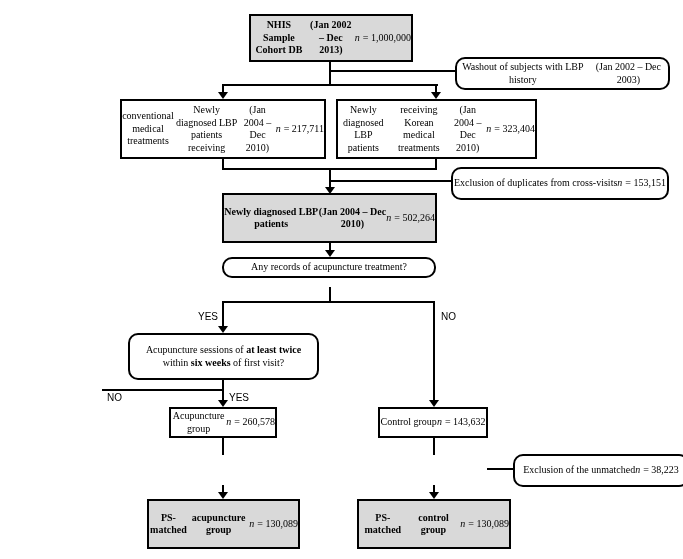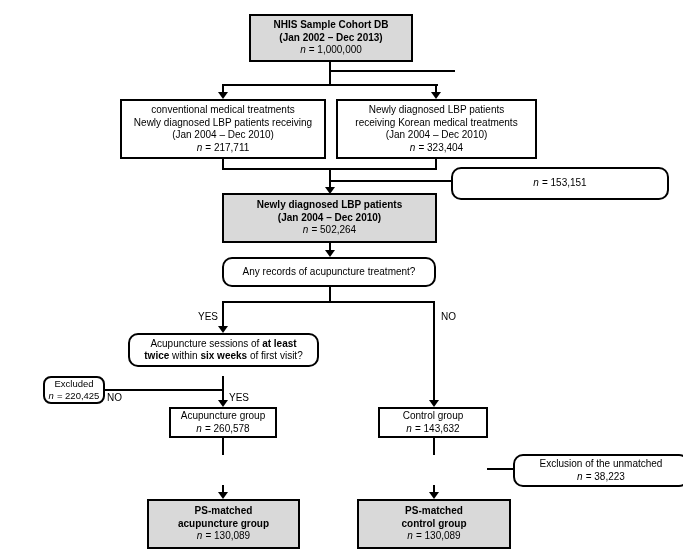--- a/index.html
+++ b/index.html
@@ -1,20 +1,20 @@
 <!DOCTYPE html>
 <html><head>
 <meta charset="utf-8">
 <style>
   html,body{margin:0;padding:0;background:#ffffff;}
   #figure{position:relative;width:683px;height:559px;background:#ffffff;
           font-family:"Liberation Sans","DejaVu Sans",sans-serif;color:#000;overflow:hidden;}
   .box{position:absolute;box-sizing:border-box;border:2px solid #000;background:#ffffff;
-       display:flex;flex-direction:column;justify-content:center;align-items:center;
-       text-align:center;font-size:10px;line-height:1.25;}
+       display:flex;flex-direction:row;justify-content:center;align-items:center;
+       text-align:center;font-size:10px;line-height:1.25;font-family:Liberation Serif, serif;}
   .gray{background:#d9d9d9;}
   .round{border-radius:10px;}
   .round-lg{border-radius:13px;}
   .b{font-weight:bold;}
   .it{font-style:italic;margin-right:3px;}
   .cnt{white-space:nowrap;}
   .hl,.vl{position:absolute;background:#000;}
   .ar{position:absolute;width:0;height:0;border-left:5px solid transparent;
       border-right:5px solid transparent;border-top:7px solid #000;}
   .lbl{position:absolute;font-size:10px;color:#000;}
@@ -68,57 +68,58 @@
   <div class="lbl" style="left:441px;top:311px">NO</div>
   <div class="lbl" style="left:107px;top:392px">NO</div>
   <div class="lbl" style="left:229px;top:392px">YES</div>
 
   <div class="box gray" style="left:249px;top:14px;width:164px;height:48px">
     <span class="b">NHIS Sample Cohort DB</span>
     <span class="b">(Jan 2002 – Dec 2013)</span>
     <span class="cnt"><span class="it">n</span><span>= 1,000,000</span></span>
   </div>
 
+  <div class="box round" style="left:455px;top:57px;width:215px;height:33px">
+    <span>Washout of subjects with LBP history</span>
+    <span>(Jan 2002 – Dec 2003)</span>
+  </div>
 
   <div class="box" style="left:120px;top:99px;width:206px;height:60px">
     <span>conventional medical treatments</span>
     <span>Newly diagnosed LBP patients receiving</span>
     <span>(Jan 2004 – Dec 2010)</span>
     <span class="cnt"><span class="it">n</span><span>= 217,711</span></span>
   </div>
 
   <div class="box" style="left:336px;top:99px;width:201px;height:60px">
     <span>Newly diagnosed LBP patients</span>
     <span>receiving Korean medical treatments</span>
     <span>(Jan 2004 – Dec 2010)</span>
     <span class="cnt"><span class="it">n</span><span>= 323,404</span></span>
   </div>
 
   <div class="box round" style="left:451px;top:167px;width:218px;height:33px">
+    <span>Exclusion of duplicates from cross-visits</span>
     <span class="cnt"><span class="it">n</span><span>= 153,151</span></span>
   </div>
 
   <div class="box gray" style="left:222px;top:193px;width:215px;height:50px">
     <span class="b">Newly diagnosed LBP patients</span>
     <span class="b">(Jan 2004 – Dec 2010)</span>
     <span class="cnt"><span class="it">n</span><span>= 502,264</span></span>
   </div>
 
-  <div class="box round" style="left:222px;top:257px;width:214px;height:30px">
+  <div class="box round" style="left:222px;top:257px;width:214px;height:21px">
     <span>Any records of acupuncture treatment?</span>
   </div>
 
-  <div class="box round" style="left:128px;top:333px;width:191px;height:34px">
+  <div class="box round" style="left:128px;top:333px;width:191px;height:47px">
     <span class="flow"><span>Acupuncture sessions of </span><span class="b">at least twice</span><span> within </span><span class="b">six weeks</span><span> of first visit?</span></span>
   </div>
 
-  <div class="box round small" style="left:43px;top:376px;width:62px;height:28px;border-radius:8px">
-    <span>Excluded</span>
-    <span class="cnt"><span class="it">n</span><span>= 220,425</span></span>
-  </div>
 
   <div class="box" style="left:169px;top:407px;width:108px;height:31px">
     <span>Acupuncture group</span>
     <span class="cnt"><span class="it">n</span><span>= 260,578</span></span>
   </div>
 
   <div class="box" style="left:378px;top:407px;width:110px;height:31px">
     <span>Control group</span>
     <span class="cnt"><span class="it">n</span><span>= 143,632</span></span>
   </div>

